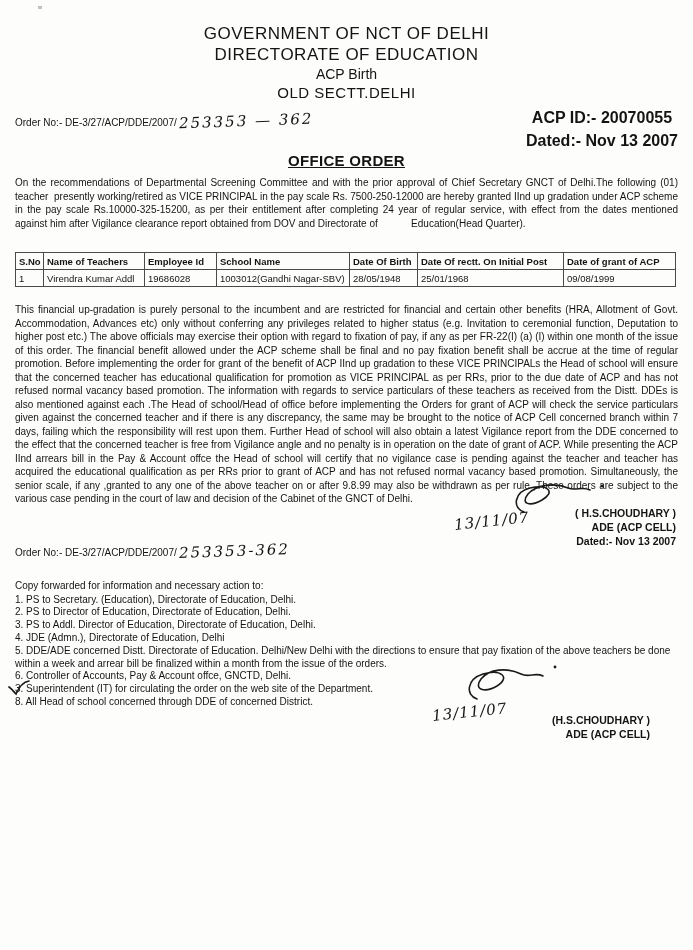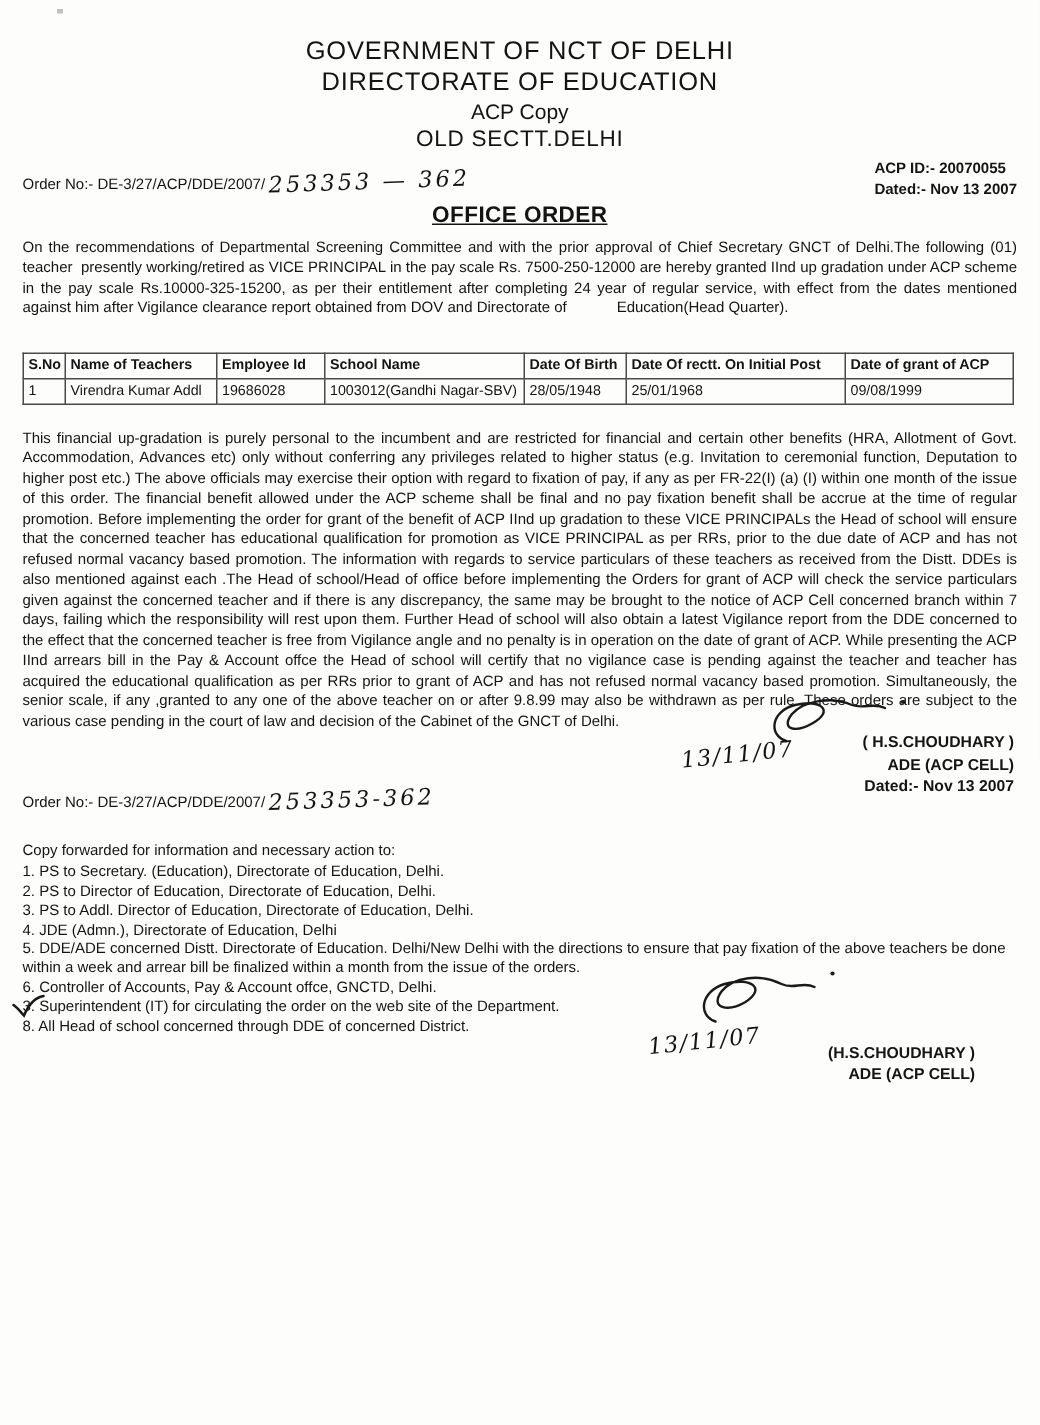--- a/index.html
+++ b/index.html
@@ -18,21 +18,21 @@
   .hdr .l3{font-size:14px;margin-top:1px;}
   .hdr .l4{font-size:15px;letter-spacing:.5px;}
   
   .orderrow{display:flex;justify-content:space-between;align-items:flex-start;margin-top:4px;}
   .orderrow .left{font-size:10px;padding-top:6px;white-space:nowrap;}
   .hand{
     font-family:"DejaVu Serif", serif;font-style:italic;
     font-size:15px;letter-spacing:2px;display:inline-block;
     transform:rotate(-2deg);margin-left:2px;
   }
-  .meta{text-align:left;font-size:10px;font-weight:bold;line-height:1.45;}
+  .meta{text-align:center;font-size:16px;font-weight:bold;line-height:1.45;}
   
   .title{
     text-align:center;font-size:15px;font-weight:bold;
     text-decoration:underline;letter-spacing:.3px;
   }
   
   .para{
     font-size:10px;line-height:13.5px;text-align:justify;
     margin-top:7px;white-space:pre-wrap;
   }
@@ -68,21 +68,21 @@
 </style>
 </head>
 <body>
 
 <div class="page">
   <div class="speck"></div>
 
   <div class="hdr">
     <div class="l1">GOVERNMENT OF NCT OF DELHI</div>
     <div class="l2">DIRECTORATE OF EDUCATION</div>
-    <div class="l3">ACP Copy</div>
+    <div class="l3">ACP Birth</div>
     <div class="l4">OLD SECTT.DELHI</div>
   </div>
 
   <div class="orderrow">
     <div class="left">
       <span>Order No:- DE-3/27/ACP/DDE/2007/</span><span class="hand">253353 — 362</span>
     </div>
     <div class="meta">
       <div>ACP ID:- 20070055</div>
       <div>Dated:- Nov 13 2007</div>

